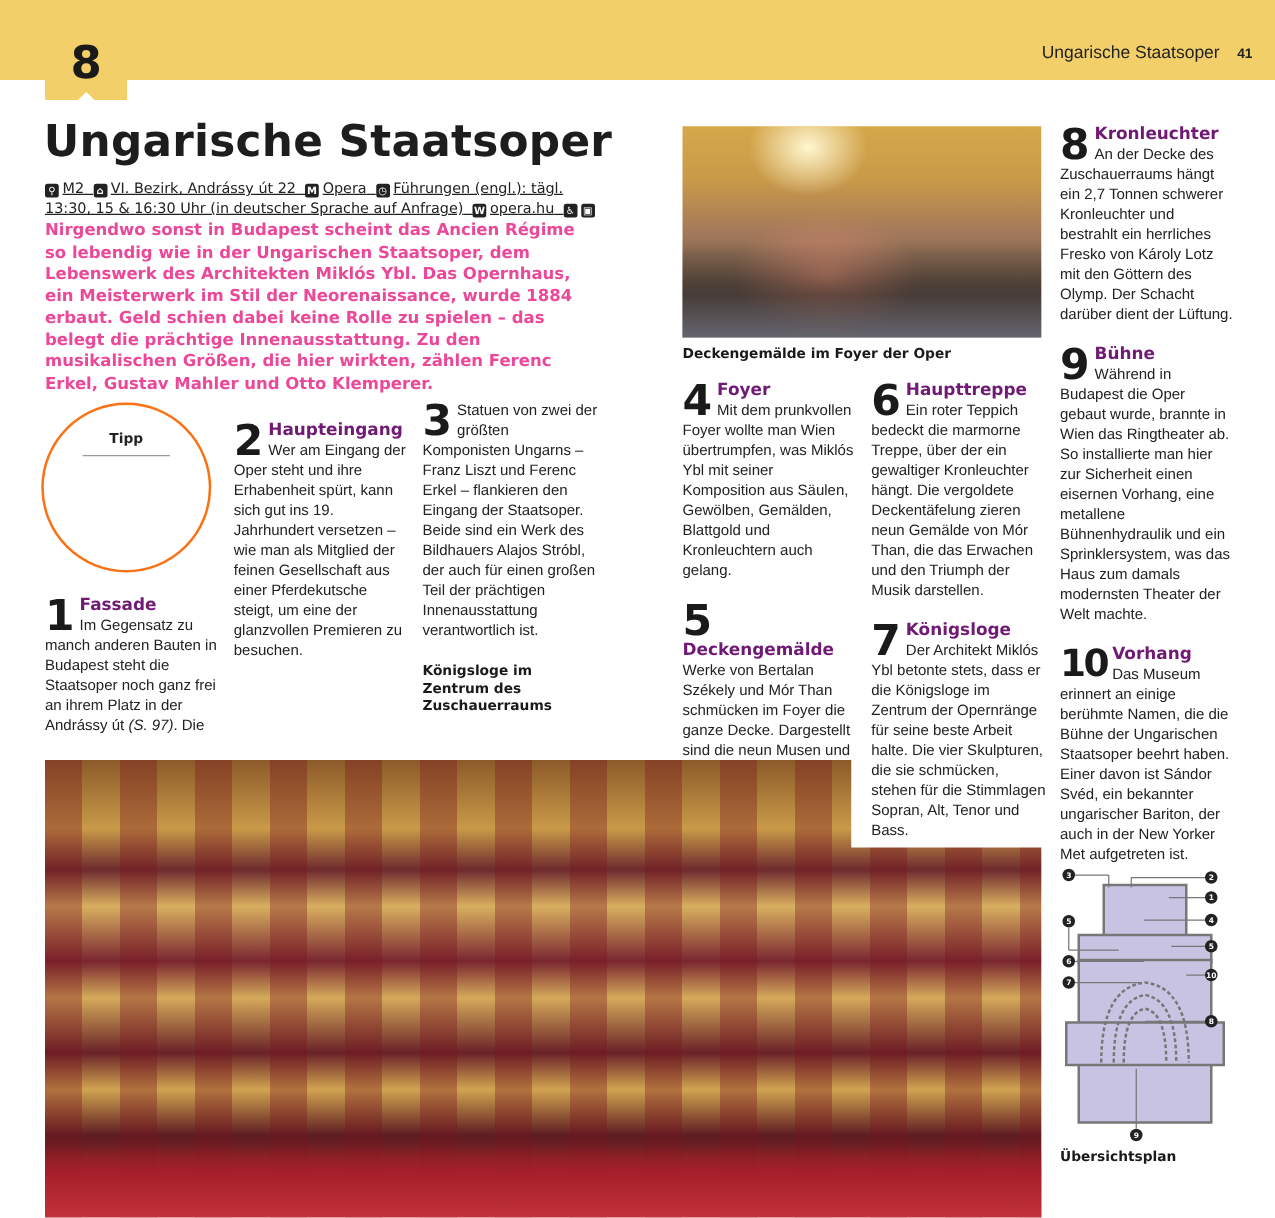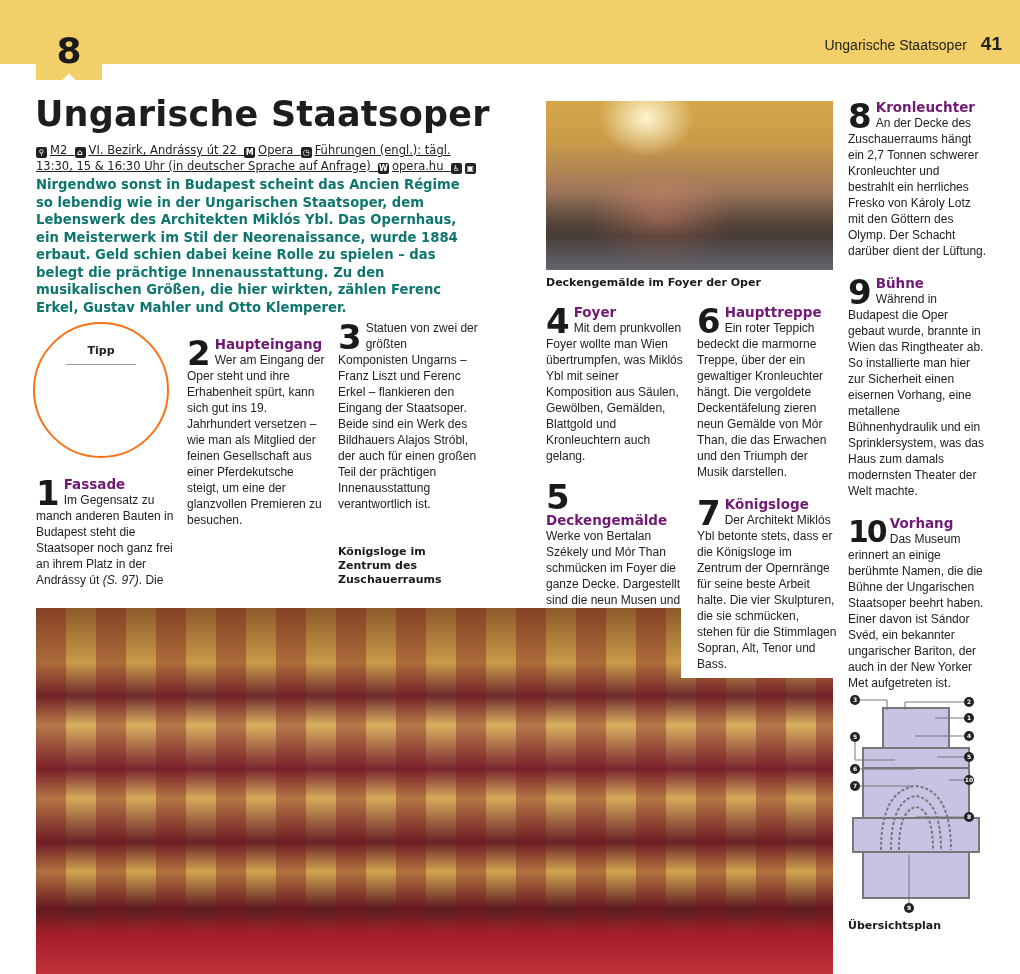--- a/index.html
+++ b/index.html
@@ -9,26 +9,26 @@
     font-family: "DejaVu Sans", sans-serif;
   }
   .topbar { position: absolute; left: 0; top: 0; width: 1020px; height: 64px; background: #f2cf68; }
   .tab {
     position: absolute; left: 36px; top: 0; width: 66px; height: 80px; background: #f2cf68;
     clip-path: polygon(0 0, 100% 0, 100% 100%, 60% 100%, 50% 92%, 40% 100%, 0 100%);
   }
   .tab-num { position: absolute; left: 36px; top: 30px; width: 66px; text-align: center;
     font: bold 36px "DejaVu Sans", sans-serif; color: #1a1a1a; }
   .running-head { position: absolute; right: 18px; top: 33px; font: 14px "Liberation Sans", sans-serif; color: #222; }
-  .running-head .pg { font-weight: bold; margin-left: 14px; font-size: 19px; }
+  .running-head .pg { font-weight: bold; margin-left: 14px; font-size: 11px; }
 
   .title { position: absolute; left: 35px; top: 94px; font: bold 35px "DejaVu Sans", sans-serif; color: #1d1d1d; letter-spacing: 0.2px; }
   .info { position: absolute; left: 36px; top: 142px; width: 445px; font: 11.5px/16px "DejaVu Sans", sans-serif; color: #222; text-decoration: underline; }
   .ico { display: inline-block; width: 11px; height: 11px; background: #222; color: #fff; font-size: 8px; line-height: 11px; text-align: center; border-radius: 2px; vertical-align: -1px; margin-right: 3px; font-weight: bold; }
-  .intro { position: absolute; left: 36px; top: 176px; width: 445px; font: bold 13.2px/17.5px "DejaVu Sans", sans-serif; color: #0f766e; }
+  .intro { position: absolute; left: 36px; top: 176px; width: 445px; font: bold 13.2px/17.5px "DejaVu Sans", sans-serif; color: #ec4899; }
 
   .tipp { position: absolute; left: 33px; top: 322px; width: 136px; height: 136px; border: 2px solid #f97316; border-radius: 50%; box-sizing: border-box; text-align: center; }
   .tipp-title { font: bold 11px "DejaVu Sans", sans-serif; margin-top: 20px; }
   .tipp-rule { width: 70px; height: 1px; background: #999; margin: 7px auto 7px; }
   .tipp-text { font: 11px/15px "DejaVu Sans", sans-serif; padding: 0 10px; }
 
   .col { position: absolute; font: 12px/16px "Liberation Sans", sans-serif; color: #222; }
   .entry { position: relative; }
   .num { float: left; font: bold 34px/30px "DejaVu Sans", sans-serif; color: #1a1a1a; margin-right: 4px; margin-top: 2px; }
   .num.two { font-size: 30px; letter-spacing: -2px; }
@@ -95,21 +95,21 @@
     <span class="ehead">Haupteingang</span>
     <span class="etext">Wer am Eingang der Oper steht und ihre Erhabenheit spürt, kann sich gut ins 19. Jahrhundert versetzen – wie man als Mitglied der feinen Gesellschaft aus einer Pferdekutsche steigt, um eine der glanzvollen Premieren zu besuchen.</span>
   </div>
 </div>
 
 <div class="col" style="left:338px; top:320px; width:140px;">
   <div class="entry">
     <span class="num">3</span>
     <span class="etext">Statuen von zwei der größten Komponisten Ungarns – Franz Liszt und Ferenc Erkel – flankieren den Eingang der Staatsoper. Beide sind ein Werk des Bildhauers Alajos Stróbl, der auch für einen großen Teil der prächtigen Innenausstattung verantwortlich ist.</span>
   </div>
-  <div class="caption" style="margin-top:33px; width:135px;">Königsloge im Zentrum des Zuschauerraums</div>
+  <div class="caption" style="margin-top:18px; width:135px;">Königsloge im Zentrum des Zuschauerraums</div>
 </div>
 
 <div class="photo-top"></div>
 <div class="caption" style="position:absolute; left:546px; top:276px;">Deckengemälde im Foyer der Oper</div>
 
 <div class="col" style="left:546px; top:304px; width:138px;">
   <div class="entry">
     <span class="num">4</span>
     <span class="ehead">Foyer</span>
     <span class="etext">Mit dem prunkvollen Foyer wollte man Wien übertrumpfen, was Miklós Ybl mit seiner Komposition aus Säulen, Gewölben, Gemälden, Blattgold und Kronleuchtern auch gelang.</span>

